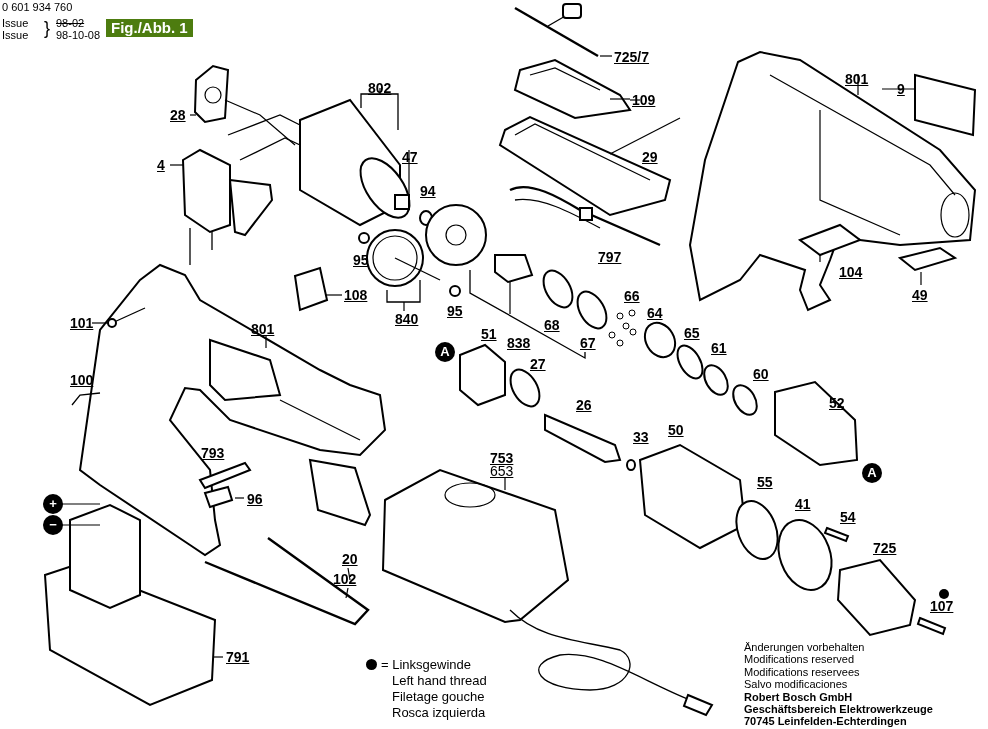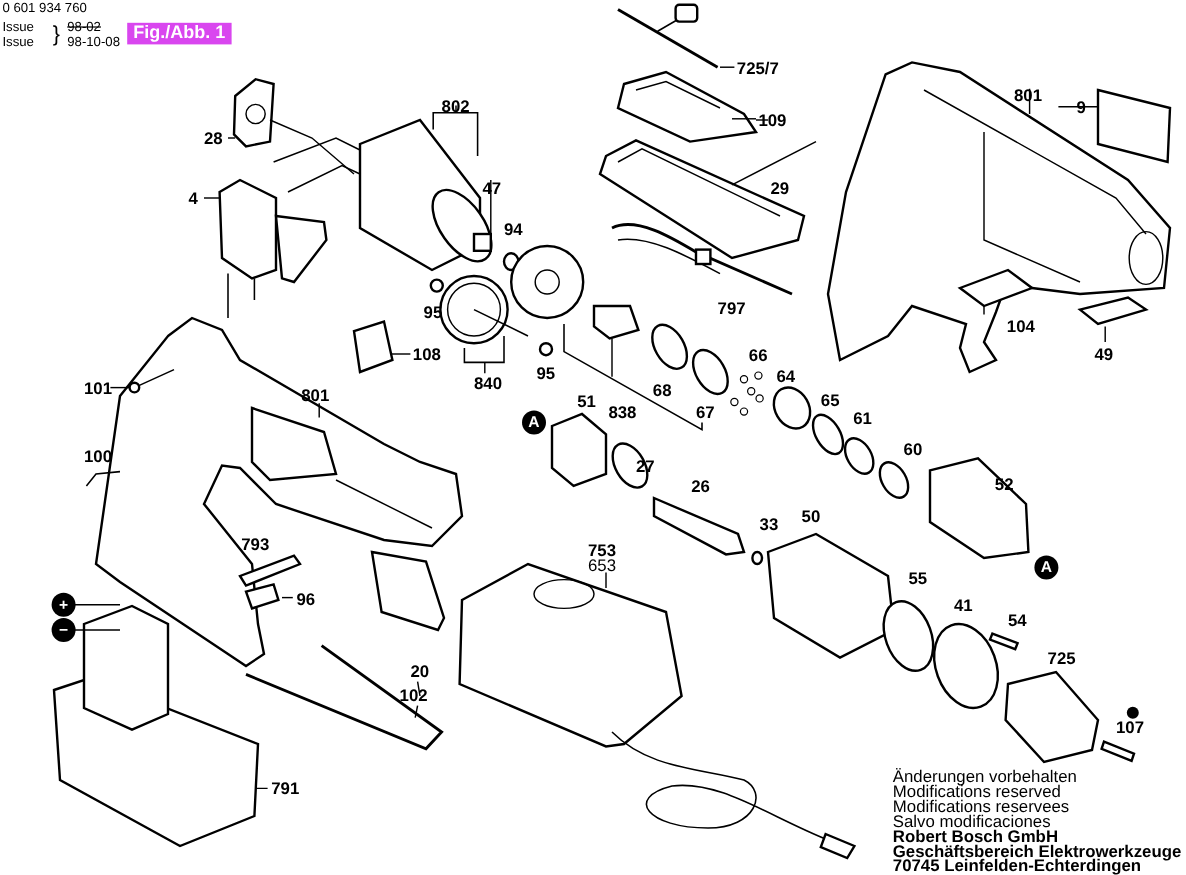--- a/index.html
+++ b/index.html
@@ -1,25 +1,25 @@
 <!DOCTYPE html>
 <html><head>
 <meta charset="utf-8">
 <style>
   html, body { margin:0; padding:0; background:#ffffff; }
   body { width:988px; height:729px; position:relative; overflow:hidden; font-family:"Liberation Sans", sans-serif; color:#000; }
   #stage { position:absolute; left:0; top:0; width:988px; height:729px; }
-  .lbl { position:absolute; font-family:"Liberation Sans", sans-serif; font-size:14px; font-weight:bold; line-height:14px; white-space:nowrap; }
+  .lbl { position:absolute; font-family:"Liberation Sans", sans-serif; font-size:14px; font-weight:bold; line-height:14px; white-space:nowrap;text-decoration:underline; }
   .lbl.light { font-weight:normal; }
   .hdr { position:absolute; font-size:11px; line-height:12px; white-space:nowrap; }
-  .fig { position:absolute; left:106px; top:19px; background:#d946ef; color:#fff; font-weight:bold; font-size:15px; line-height:18px; padding:0 5px; }
+  .fig { position:absolute; left:106px; top:19px; background:#4d7c0f; color:#fff; font-weight:bold; font-size:15px; line-height:18px; padding:0 5px; }
   .legend { position:absolute; left:366px; top:657px; font-size:13px; line-height:16px; }
   .legend .row { white-space:nowrap; }
   .legend .dot { display:inline-block; width:11px; height:11px; border-radius:50%; background:#000; margin-right:4px; vertical-align:-1px; }
-  .footer { position:absolute; left:744px; top:641px; font-size:14px; line-height:12.4px; }
+  .footer { position:absolute; left:744px; top:641px; font-size:11px; line-height:12.4px; }
   .footer .b { font-weight:bold; }
   .circle-mark { position:absolute; width:20px; height:20px; border-radius:50%; background:#000; color:#fff; font-weight:bold; font-size:13px; line-height:20px; text-align:center; }
   svg .o { fill:#fff; stroke:#000; stroke-width:2; }
   svg .t { fill:none; stroke:#000; stroke-width:1.2; }
   svg .l { fill:none; stroke:#000; stroke-width:1.3; }
   svg .k { fill:none; stroke:#000; stroke-width:2.4; }
 </style>
 </head>
 <body>
 
@@ -208,21 +208,21 @@
   <div class="lbl" style="left:507px;top:336px;">838</div>
   <div class="lbl" style="left:544px;top:318px;">68</div>
   <div class="lbl" style="left:580px;top:336px;">67</div>
   <div class="lbl" style="left:624px;top:289px;">66</div>
   <div class="lbl" style="left:647px;top:306px;">64</div>
   <div class="lbl" style="left:684px;top:326px;">65</div>
   <div class="lbl" style="left:711px;top:341px;">61</div>
   <div class="lbl" style="left:753px;top:367px;">60</div>
   <div class="lbl" style="left:829px;top:396px;">52</div>
   <div class="lbl" style="left:481px;top:327px;">51</div>
-  <div class="lbl" style="left:530px;top:357px;margin-top:24px;">27</div>
+  <div class="lbl" style="left:530px;top:357px;">27</div>
   <div class="lbl" style="left:576px;top:398px;">26</div>
   <div class="lbl" style="left:633px;top:430px;">33</div>
   <div class="lbl" style="left:668px;top:423px;">50</div>
   <div class="lbl" style="left:757px;top:475px;text-align:right;">55</div>
   <div class="lbl" style="left:795px;top:497px;">41</div>
   <div class="lbl" style="left:840px;top:510px;">54</div>
   <div class="lbl" style="left:873px;top:541px;">725</div>
   <div class="lbl" style="left:930px;top:599px;">107</div>
   <div class="lbl" style="left:614px;top:50px;">725/7</div>
   <div class="lbl" style="left:632px;top:93px;">109</div>
@@ -241,20 +241,26 @@
   <div class="lbl" style="left:333px;top:572px;">102</div>
   <div class="lbl" style="left:226px;top:650px;">791</div>
   <div class="lbl" style="left:490px;top:451px;">753</div>
   <div class="lbl light" style="left:490px;top:464px;">653</div>
 
   <div class="circle-mark" style="left:435px;top:342px;">A</div>
   <div class="circle-mark" style="left:862px;top:463px;">A</div>
   <div class="circle-mark" style="left:43px;top:494px;">+</div>
   <div class="circle-mark" style="left:43px;top:515px;">−</div>
 
+  <div class="legend">
+    <div class="row"><span class="dot"></span><span>=</span> <span>Linksgewinde</span></div>
+    <div class="row" style="padding-left:26px;">Left hand thread</div>
+    <div class="row" style="padding-left:26px;">Filetage gouche</div>
+    <div class="row" style="padding-left:26px;">Rosca izquierda</div>
+  </div>
 
   <div class="footer">
     <div>Änderungen vorbehalten</div>
     <div>Modifications reserved</div>
     <div>Modifications reservees</div>
     <div>Salvo modificaciones</div>
     <div class="b">Robert Bosch GmbH</div>
     <div class="b">Geschäftsbereich Elektrowerkzeuge</div>
     <div class="b">70745 Leinfelden-Echterdingen</div>
   </div>

